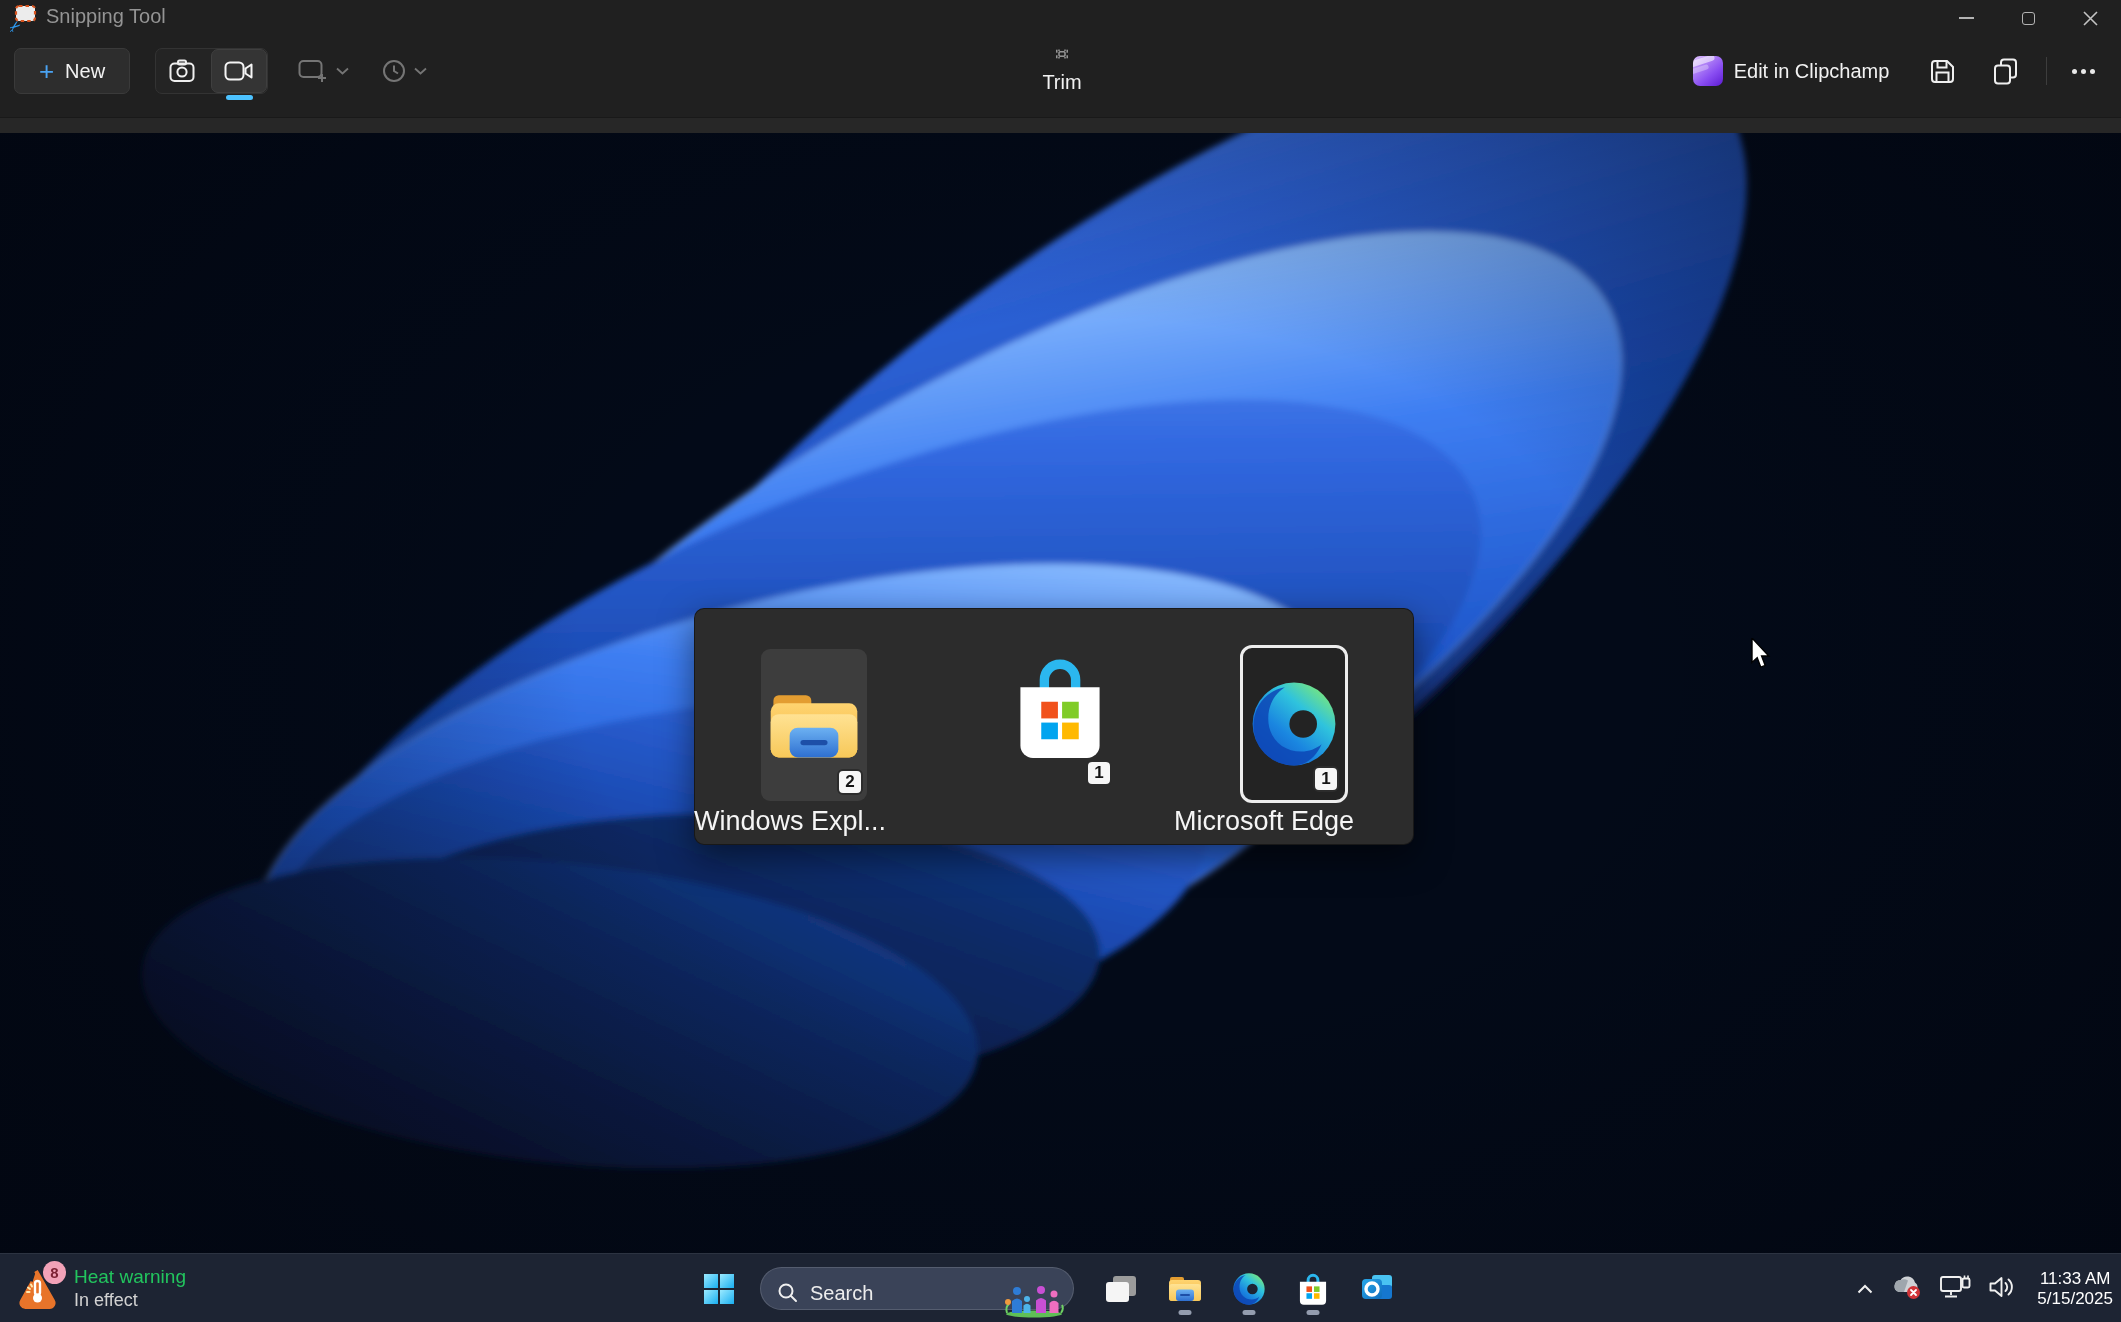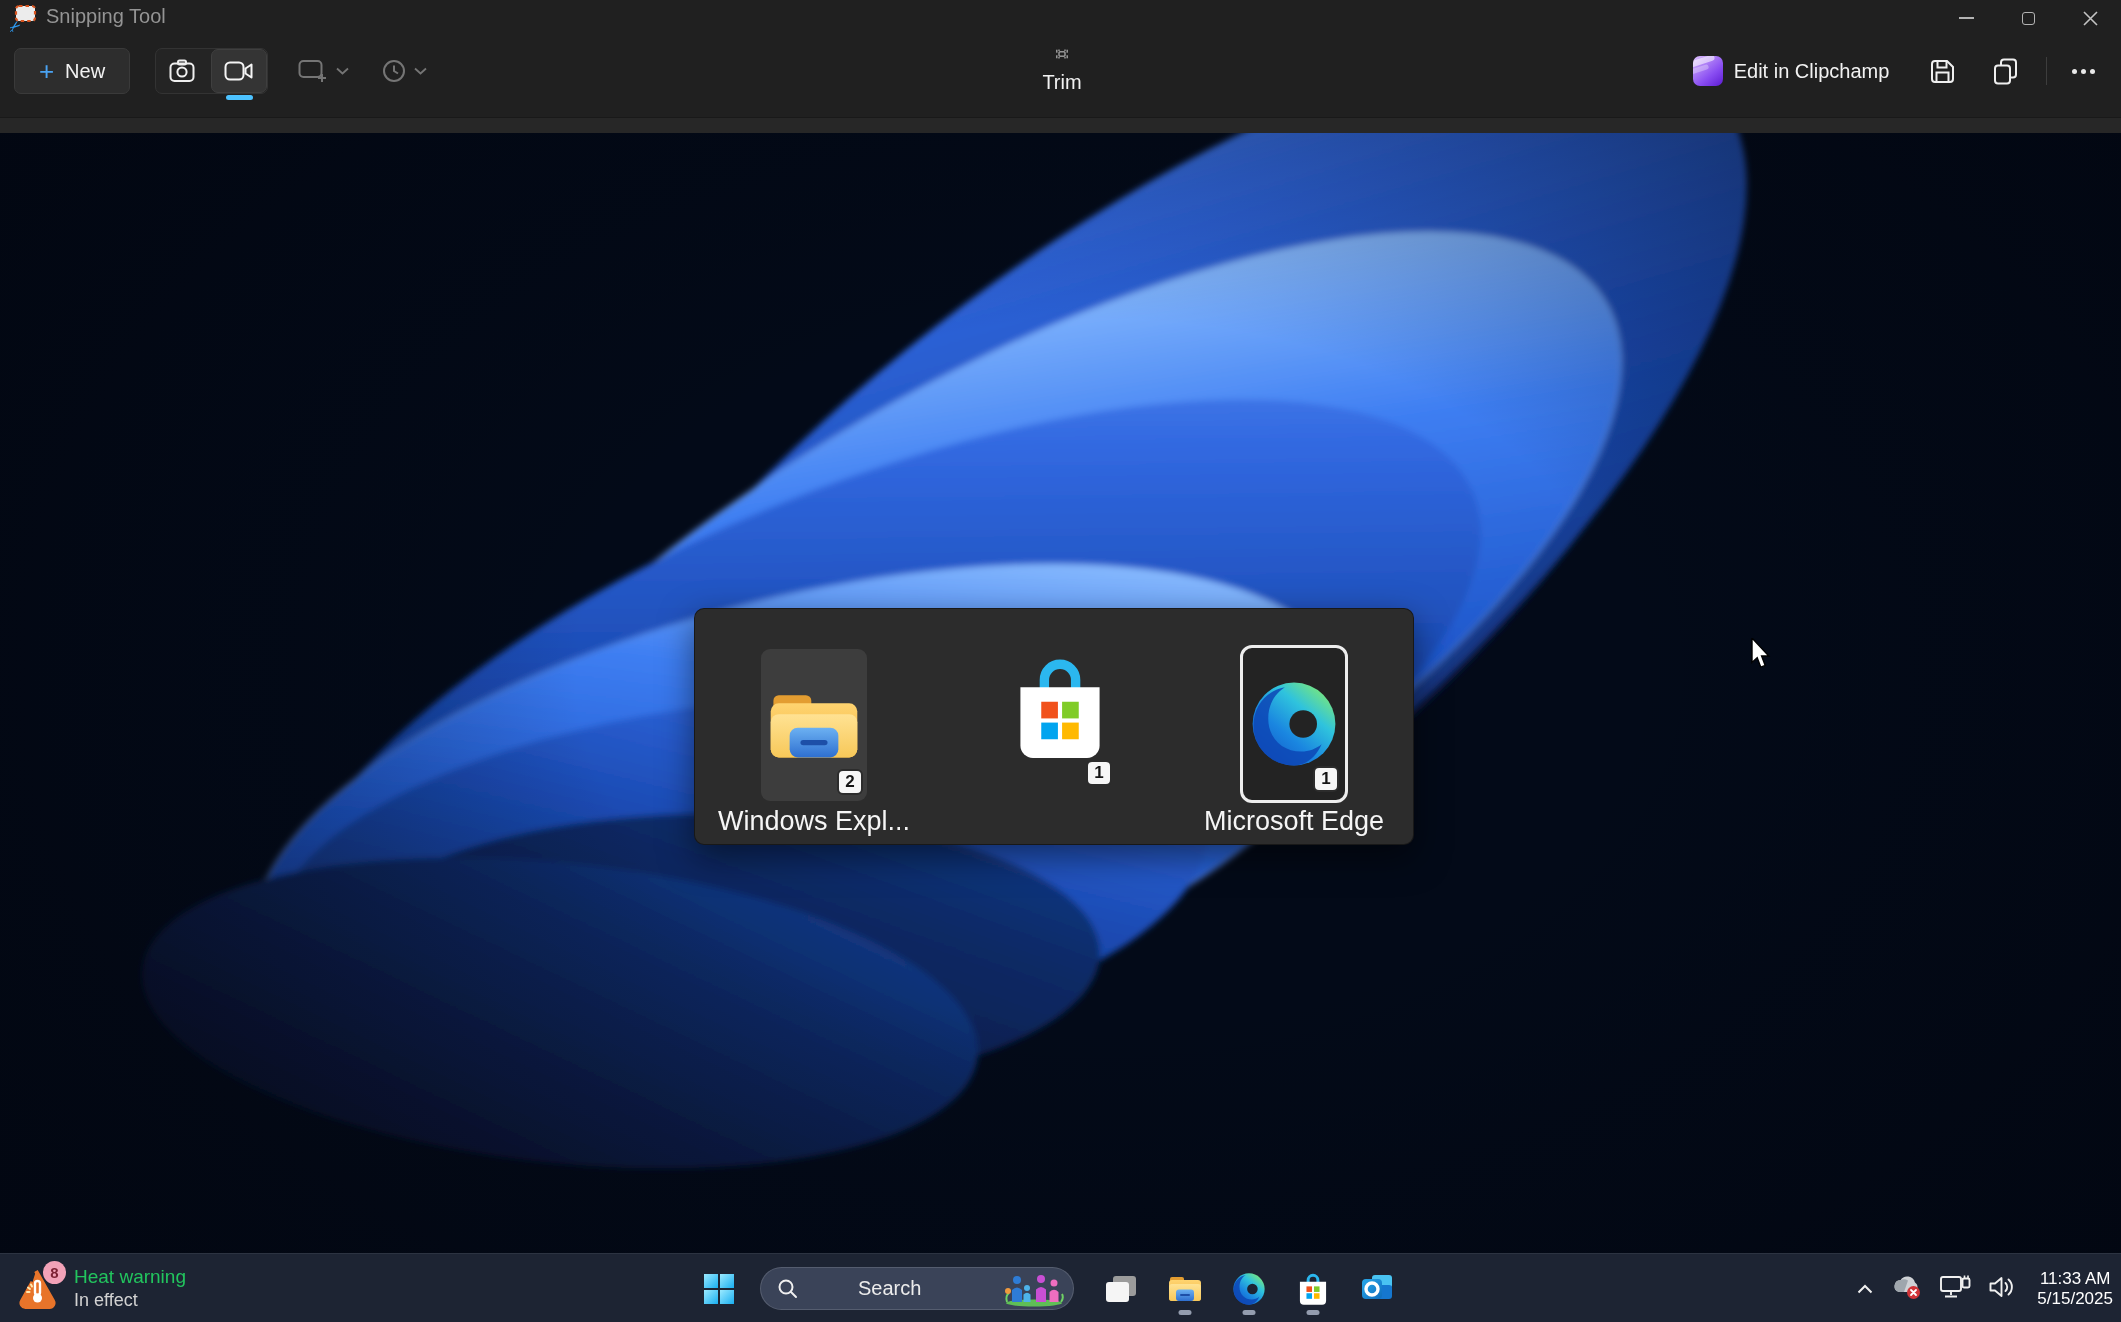--- a/index.html
+++ b/index.html
@@ -48,21 +48,21 @@
   
   .content { position:absolute; top:133px; left:0; width:2121px; height:1120px;
              background:#030a18; overflow:hidden; }
   .vignette { position:absolute; inset:0;
       background:radial-gradient(1500px 1000px at 52% 48%, rgba(0,0,0,0) 35%, rgba(2,6,16,.72) 88%); }
 
   
   .switcher { position:absolute; left:694px; top:475px; width:720px; height:237px;
               background:#2c2c2c; border:1px solid rgba(0,0,0,.45); border-radius:10px;
               box-shadow:0 12px 34px rgba(0,0,0,.5); }
-  .tile-label { position:absolute; top:197px; width:240px; text-align:center; color:#f5f5f5;
+  .tile-label { position:absolute; top:197px; width:240px; text-align:left; color:#f5f5f5;
                 font-size:27px; white-space:nowrap; overflow:hidden; }
   .badge { position:absolute; width:26px; height:26px; background:#f6f6f6; color:#141414;
            border:2px solid #2c2c2c; border-radius:6px; font-size:17px; font-weight:bold;
            display:flex; align-items:center; justify-content:center; }
   .tile-explorer { position:absolute; left:66px; top:40px; width:106px; height:152px;
                    background:#3d3d3d; border-radius:9px; display:flex; align-items:center; justify-content:center; }
   .tile-store { position:absolute; left:311px; top:43px; width:108px; height:150px;
                 display:flex; align-items:flex-start; justify-content:center; }
   .tile-edge { position:absolute; left:545px; top:36px; width:108px; height:158px;
                background:#232323; border:3px solid #ededed; border-radius:12px;
@@ -74,22 +74,22 @@
   .weather { position:absolute; left:6px; top:0; height:69px; display:flex; align-items:center; gap:10px; padding:0 10px; }
   .weather-icon-wrap { position:relative; width:48px; height:48px; }
   .weather-badge { position:absolute; right:-2px; top:-4px; width:23px; height:23px; border-radius:50%;
                    background:#f2a2b8; color:#7c2133; font-size:15px; font-weight:bold;
                    display:flex; align-items:center; justify-content:center; }
   .weather-text .t1 { color:#22c55e; font-size:19px; }
   .weather-text .t2 { color:#d2d2d2; font-size:18px; margin-top:2px; }
 
   .tb-center { position:absolute; left:700px; top:0; height:69px; display:flex; align-items:center; gap:22px; }
   .search-pill { width:314px; height:43px; border-radius:22px; background:#3a4358;
-                 border:1px solid rgba(255,255,255,.14); display:flex; align-items:center;
-                 padding:0 8px 0 16px;gap:48px; }
+                 border:1px solid rgba(255,255,255,.14); display:flex; 
+                 padding:14px 8px 0 16px; }
   .search-pill .s-label { color:#ececec; font-size:20px; margin-left:12px; }
   .apps { display:flex; align-items:center; gap:26px; margin-left:6px; }
   .app-slot { position:relative; width:38px; height:52px; display:flex; align-items:center; justify-content:center; }
   .run-dot { position:absolute; bottom:0px; left:50%; transform:translateX(-50%);
              width:13px; height:5px; border-radius:3px; background:#939cae; }
 
   .tray { position:absolute; right:8px; top:0; height:69px; display:flex; align-items:center; gap:17px; }
   .clock { text-align:center; color:#ffffff; font-size:17px; line-height:20px; padding-left:4px; }
 
   .cursor { position:absolute; left:1750px; top:505px; }

